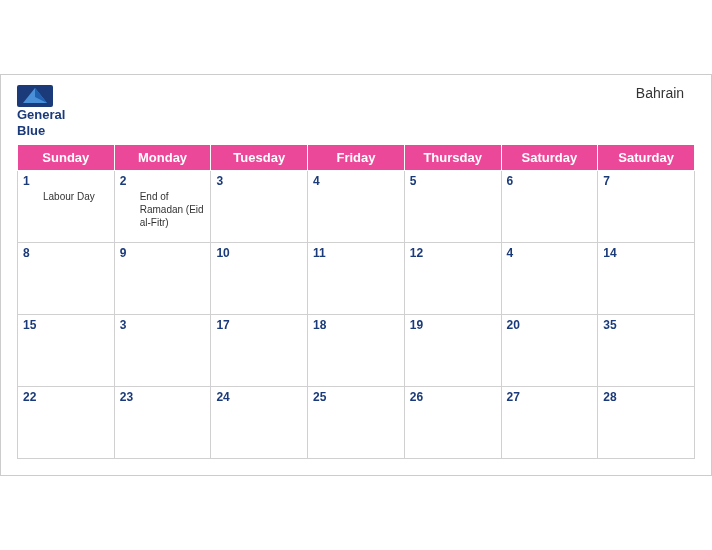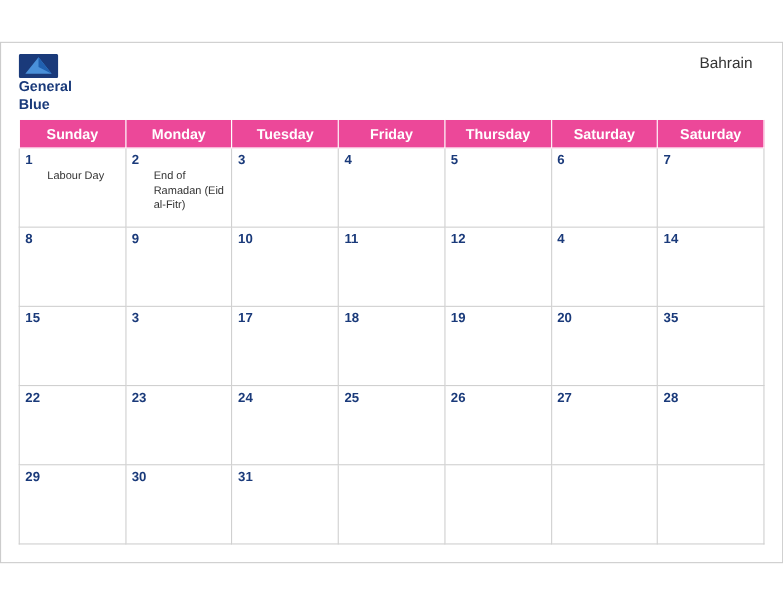--- a/index.html
+++ b/index.html
@@ -206,30 +206,15 @@
           <td>
             <span class="day-number">26</span>
           </td>
           <td>
             <span class="day-number">27</span>
           </td>
           <td>
             <span class="day-number">28</span>
           </td>
         </tr>
-        <tr>
-          <td>
-            <span class="day-number">29</span>
-          </td>
-          <td>
-            <span class="day-number">30</span>
-          </td>
-          <td>
-            <span class="day-number">31</span>
-          </td>
-          <td></td>
-          <td></td>
-          <td></td>
-          <td></td>
-        </tr>
       </tbody>
   </table>
 </div>
 
 </body></html>

